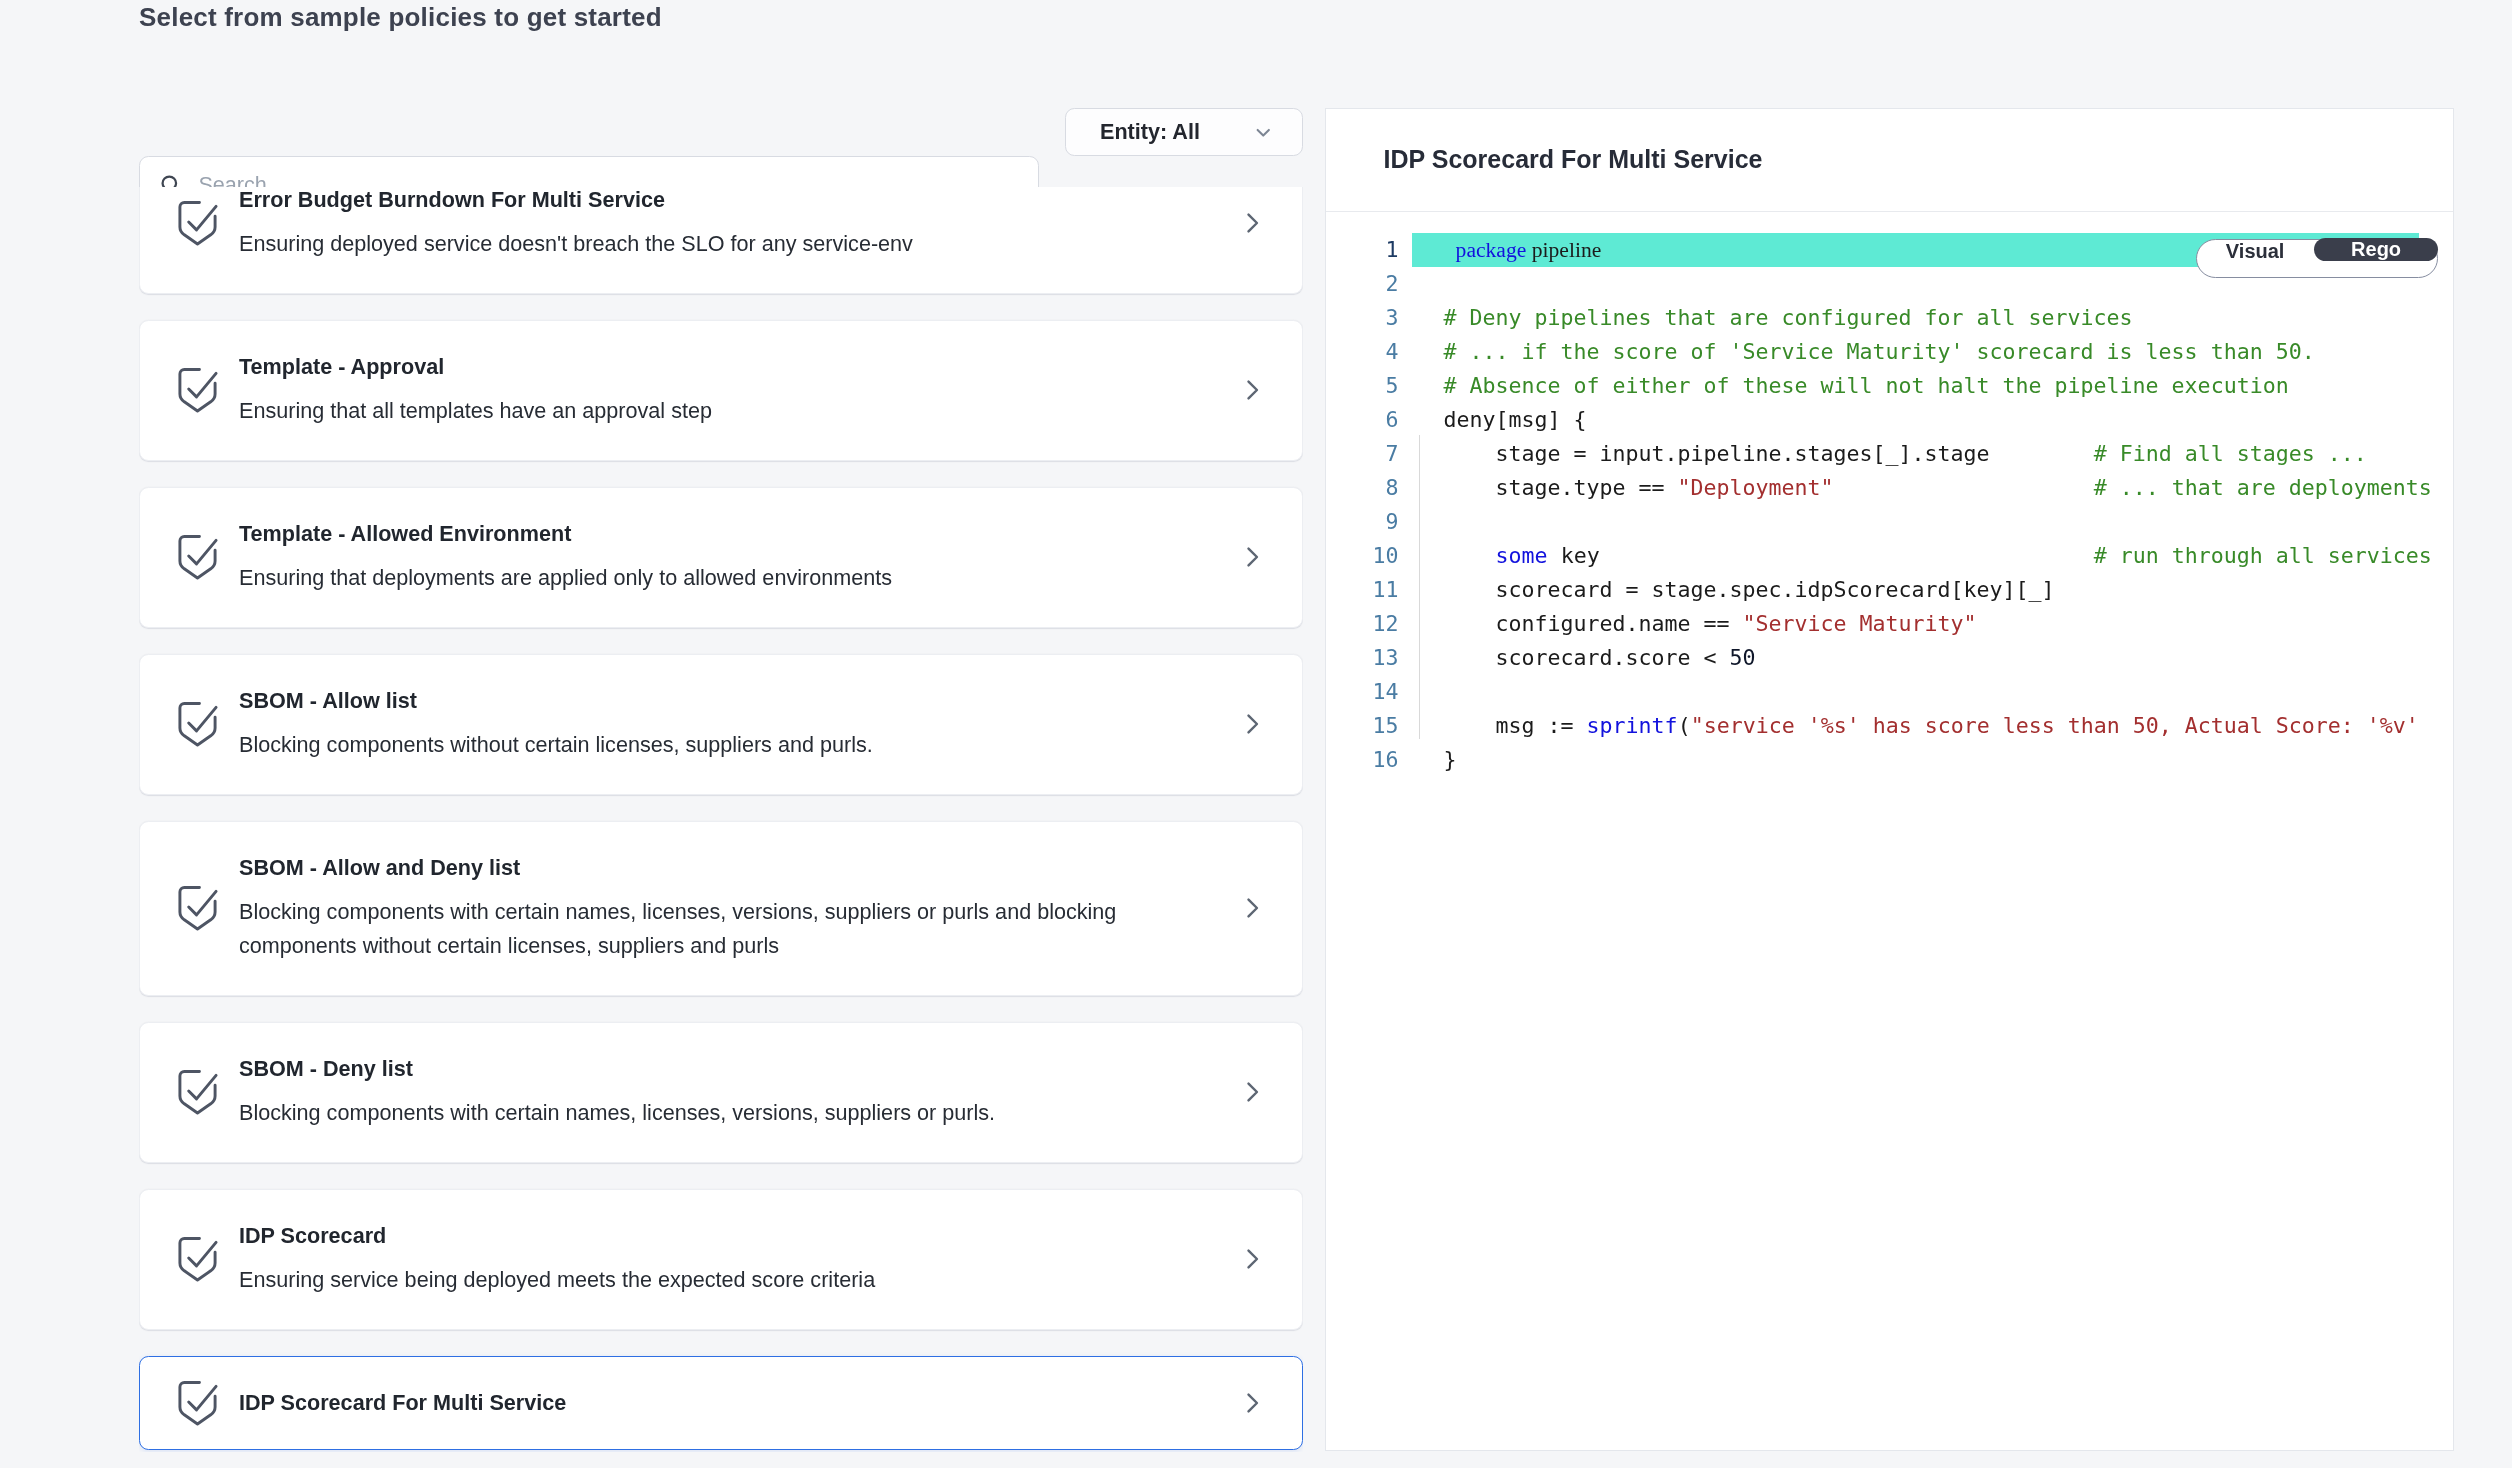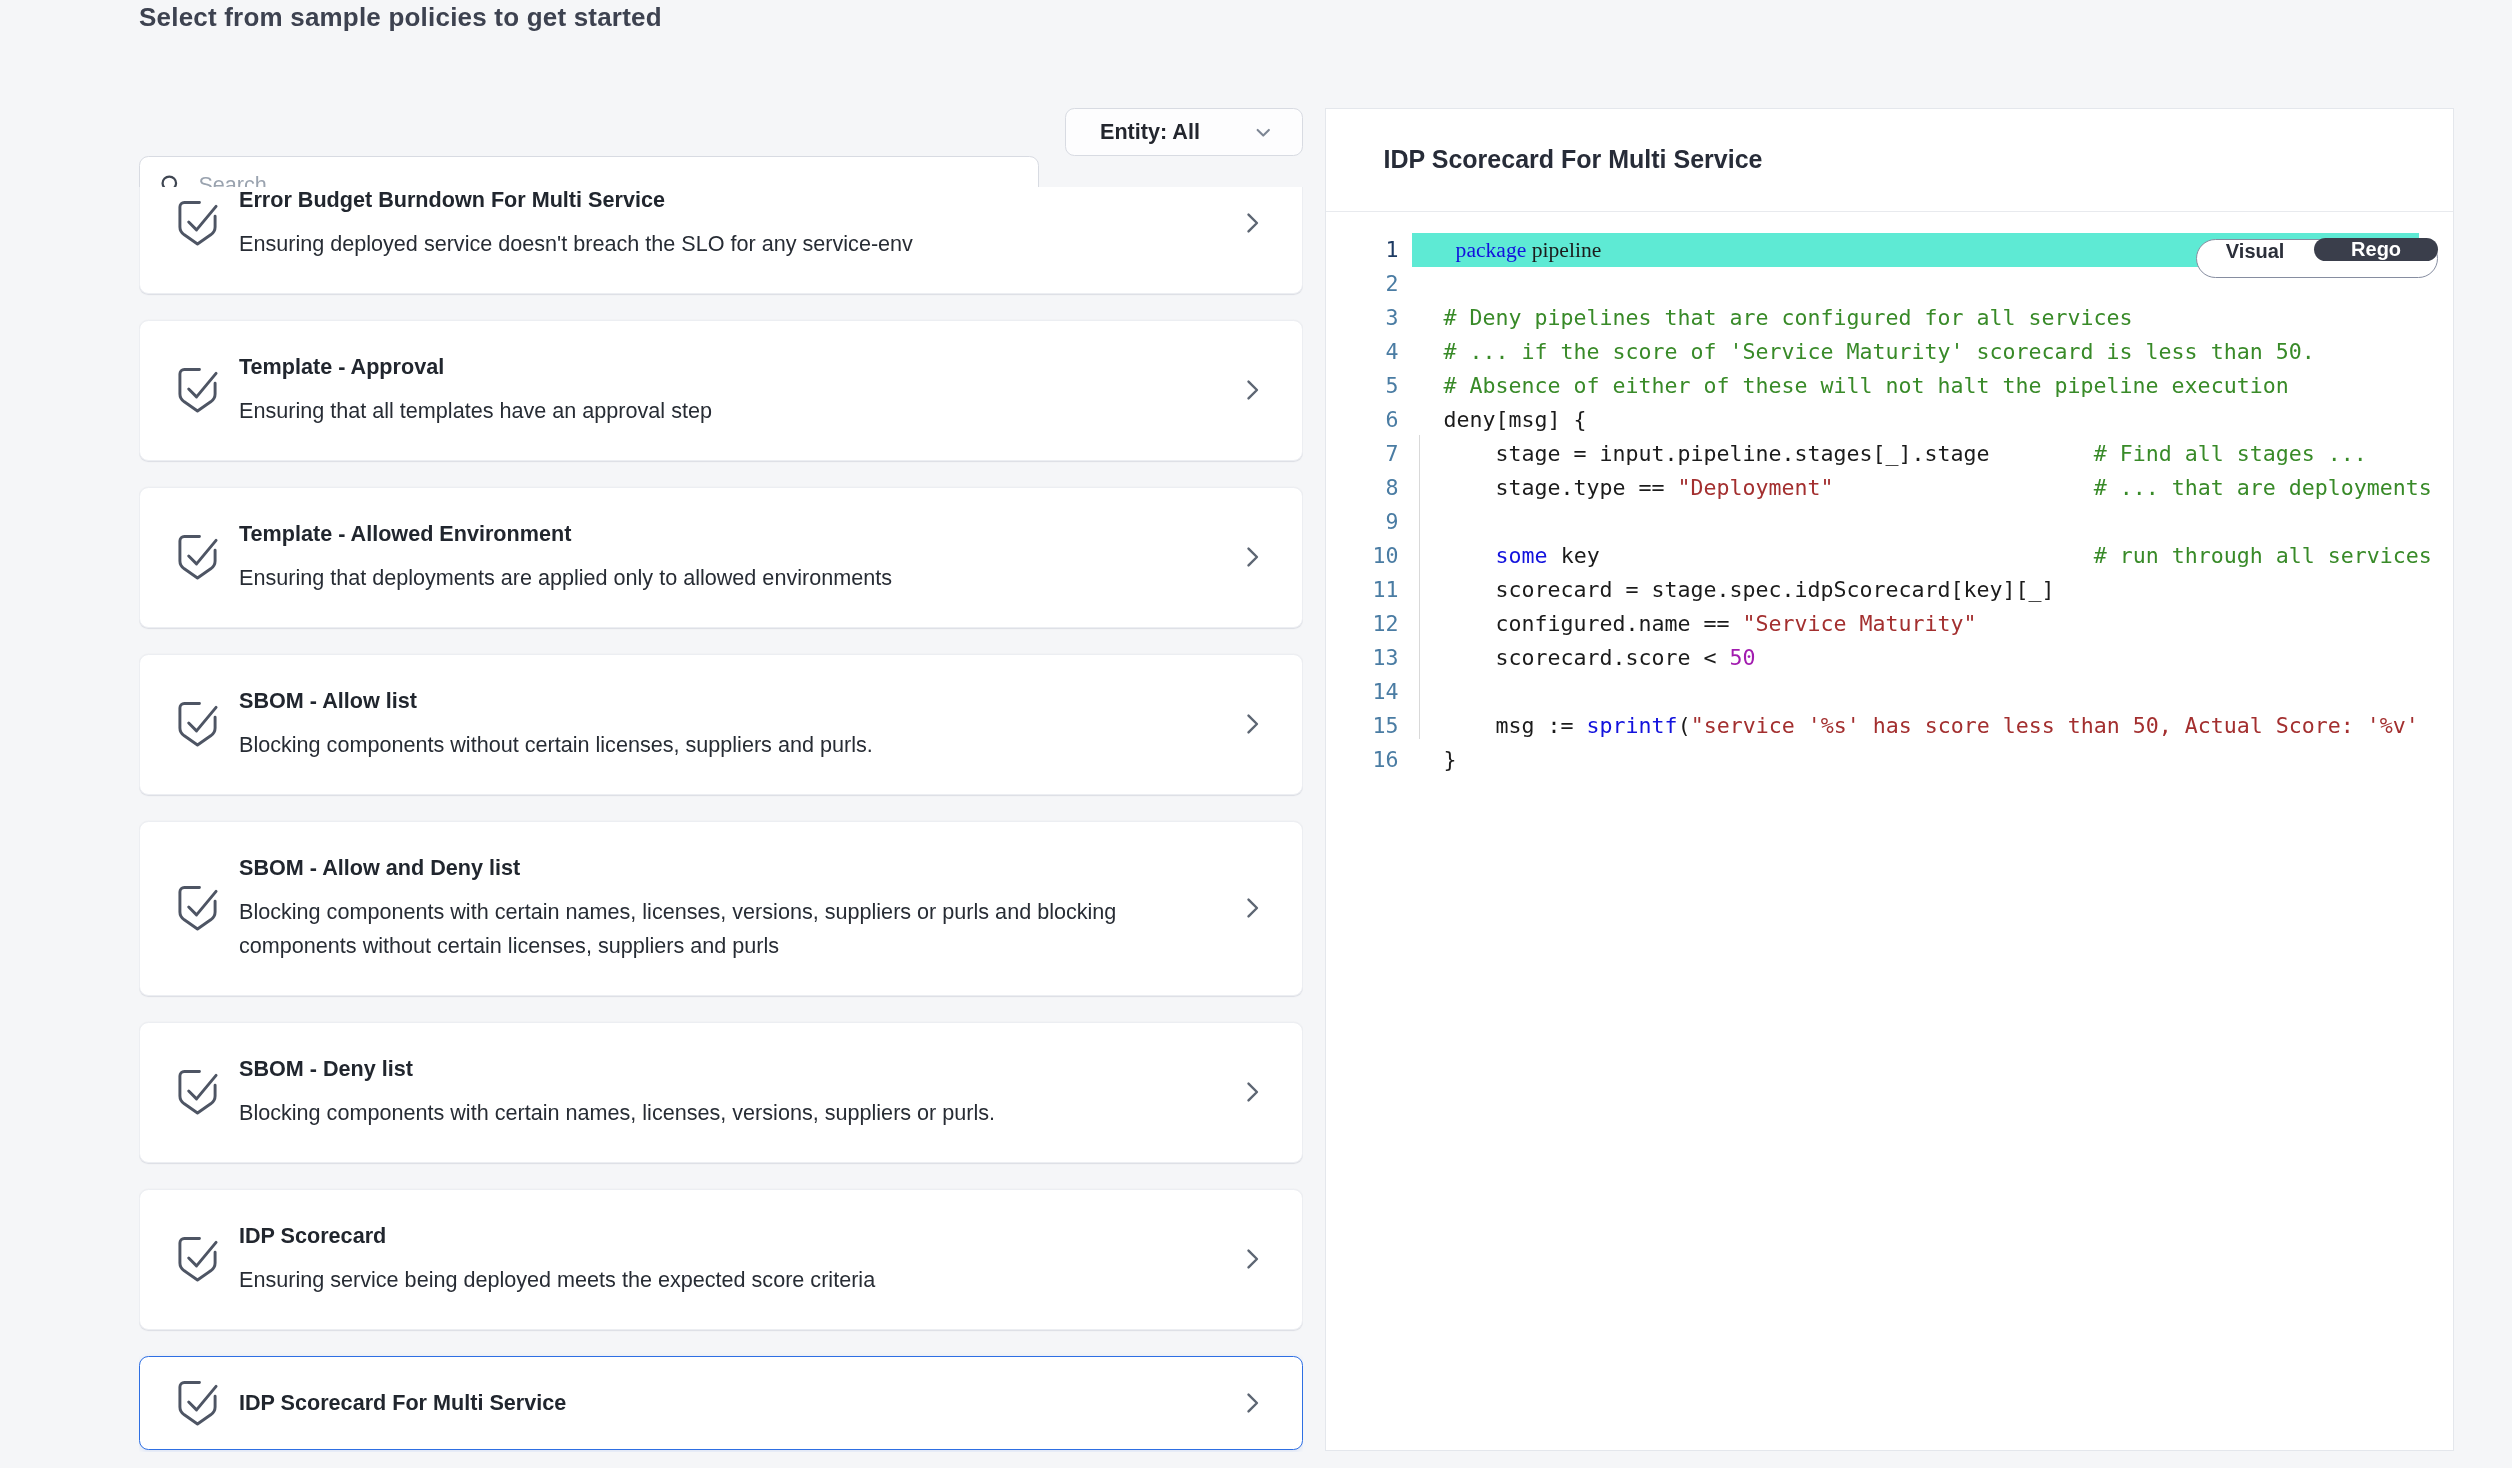--- a/index.html
+++ b/index.html
@@ -73,21 +73,21 @@
   .code-line .gutter {
     flex:0 0 86px; text-align:right; padding-right:13px; color:#4a7ca3;
     user-select:none;
   }
   .code-line.active .gutter { color:#1d3b63; }
   .code-line .src { flex:1; padding-left:32px; overflow:hidden; }
   .code-line.active .src { background:#5eead4; margin-right:34px; padding-left:44px;font-family:Liberation Serif, serif; }
   .tok-k { color:#1212dd; }
   .tok-c { color:#388a28; }
   .tok-s { color:#a32f2f; }
-  .tok-n { color:#a21caf; }
+  .tok-n { color:#0f172a; }
   .tok-p { color:#1b1b1b; }
   .indent-guide {
     position:absolute; left:93px; width:1.9px; background:#d9d9d9;
   }
   .mode-toggle {
     position:absolute; top:130px; right:15px; width:242px; height:39px;
     background:#ffffff; border:1.9px solid #868da0; border-radius:20.7px;
     display:flex; align-items:flex-start; cursor:pointer; z-index:5;
   }
   .mode-toggle .seg {

